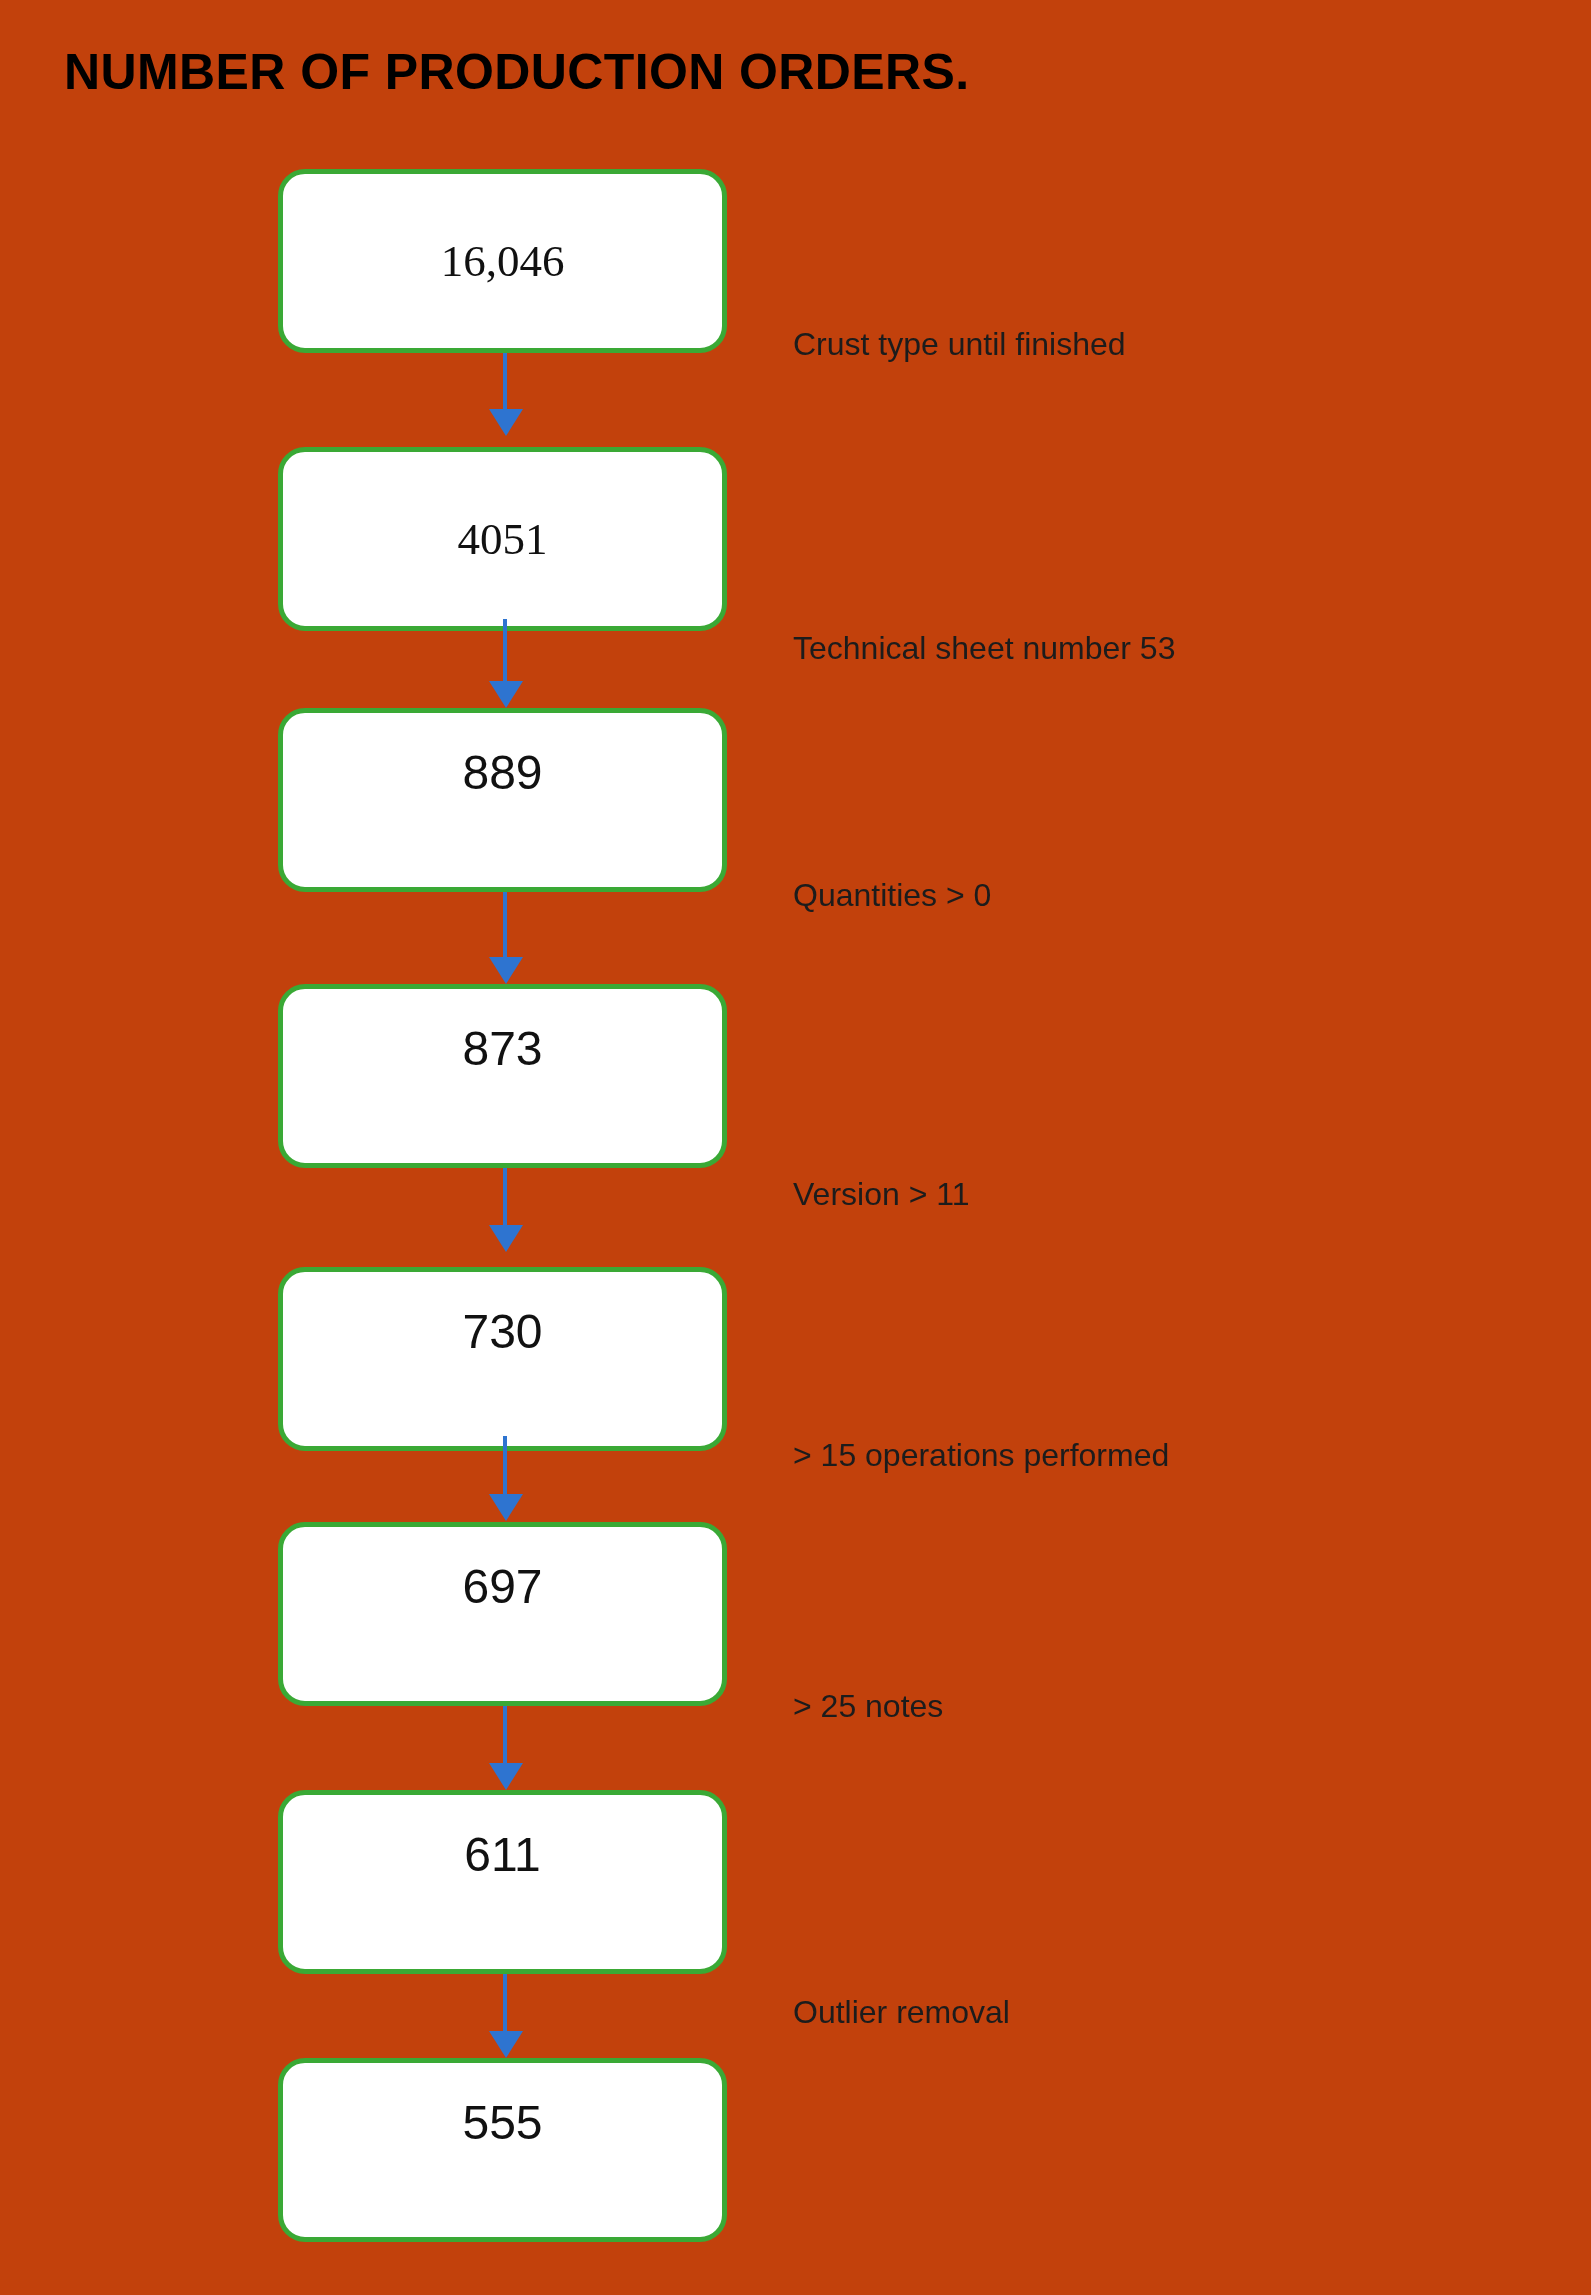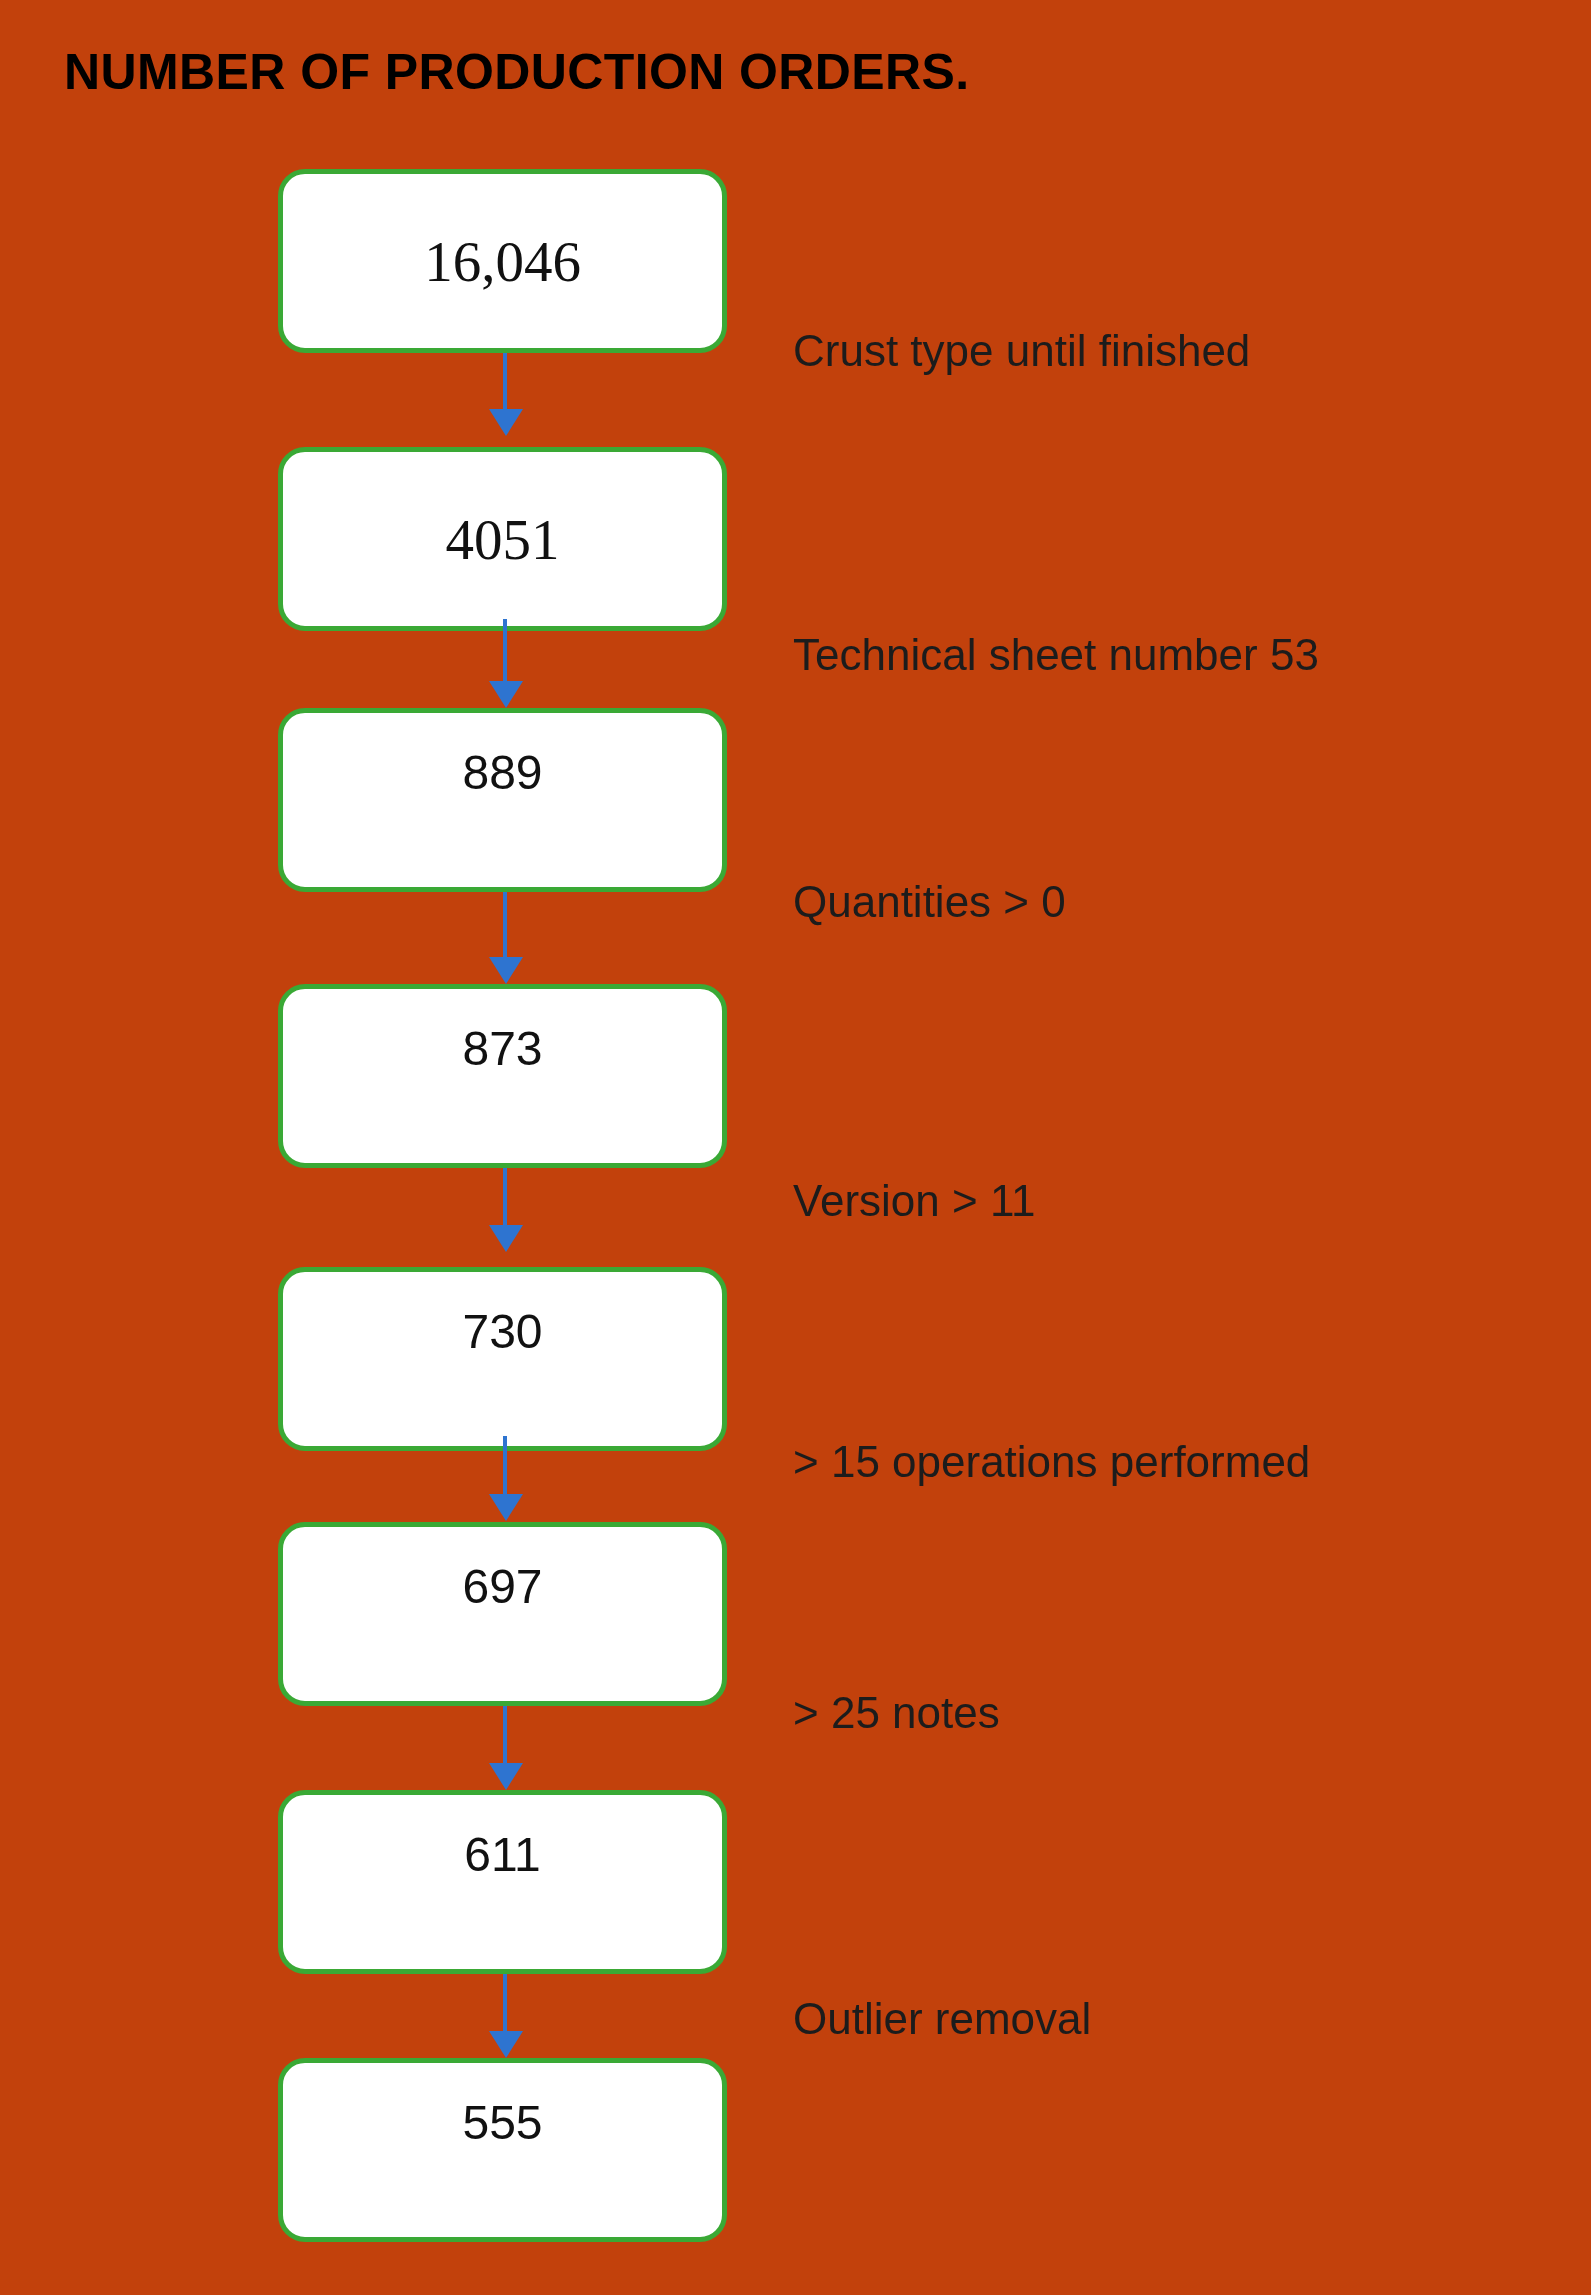--- a/index.html
+++ b/index.html
@@ -39,21 +39,21 @@
   .b1 { top: 447px; }
   .b2 { top: 708px; }
   .b3 { top: 984px; }
   .b4 { top: 1267px; }
   .b5 { top: 1522px; }
   .b6 { top: 1790px; align-items: flex-end; }
   .b7 { top: 2058px; }
   .num { color: #111111; white-space: nowrap; }
   .num-serif {
     font-family: "Liberation Serif", "DejaVu Serif", serif;
-    font-size: 57px;
+    font-size: 45px;
     align-self: center;
   }
   .num-sans {
     font-family: "Liberation Sans", sans-serif;
     font-size: 48px;
     align-self: flex-start;
     margin-top: 32px;
   }
   
   .arrow { position: absolute; left: 488px; width: 36px; }
@@ -75,21 +75,21 @@
     left: 0.9px; bottom: 0;
     width: 0; height: 0;
     border-left: 17px solid transparent;
     border-right: 17px solid transparent;
     border-top: 27px solid var(--arrow, #2e74d0);
   }
   
   .label {
     position: absolute;
     left: 793px;
-    font-size: 44px;
+    font-size: 32px;
     line-height: 1.2;
     color: var(--text, #1c1c1c);
     white-space: nowrap;
   }
   .l0 { top: 325px; }
   .l1 { top: 629px; }
   .l2 { top: 876px; }
   .l3 { top: 1175px; }
   .l4 { top: 1436px; }
   .l5 { top: 1687px; }

